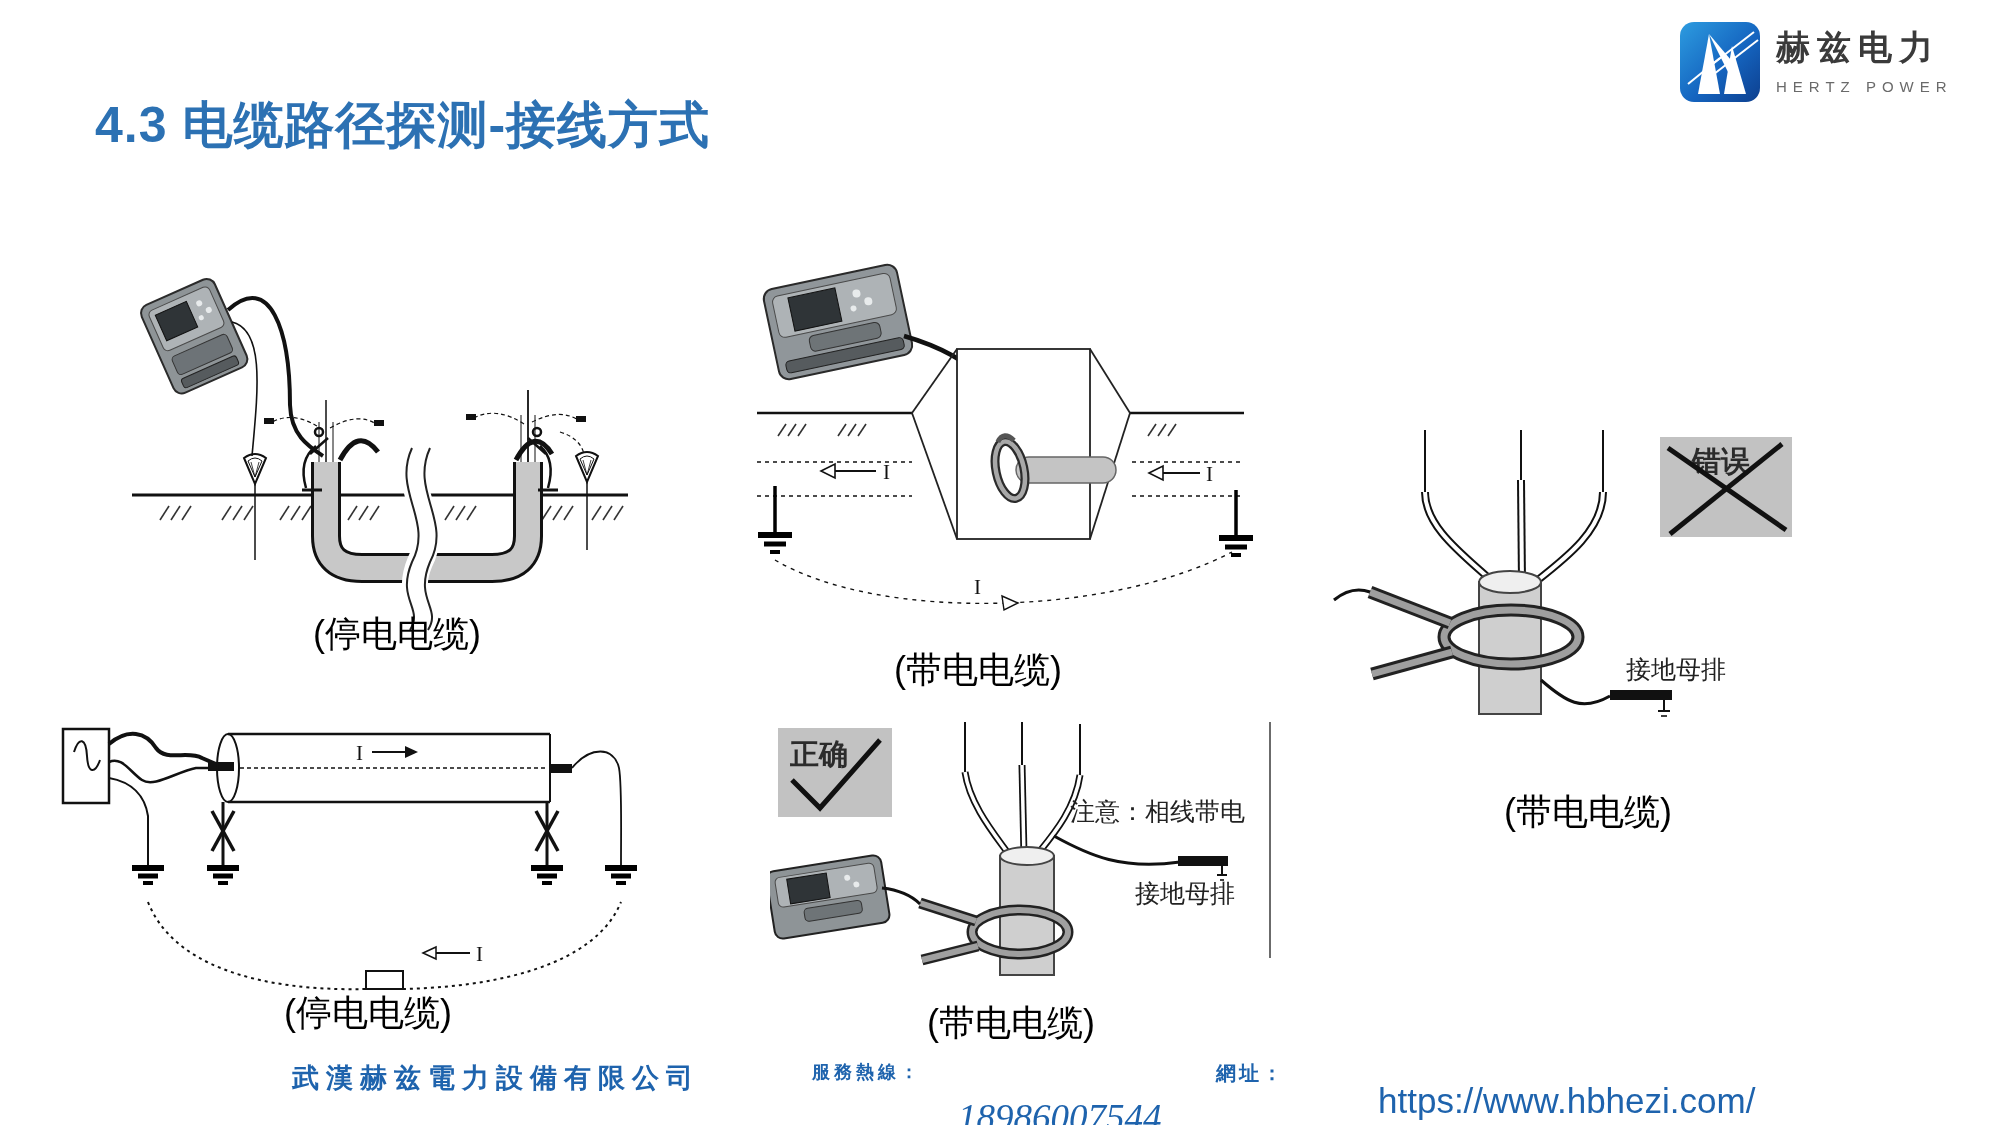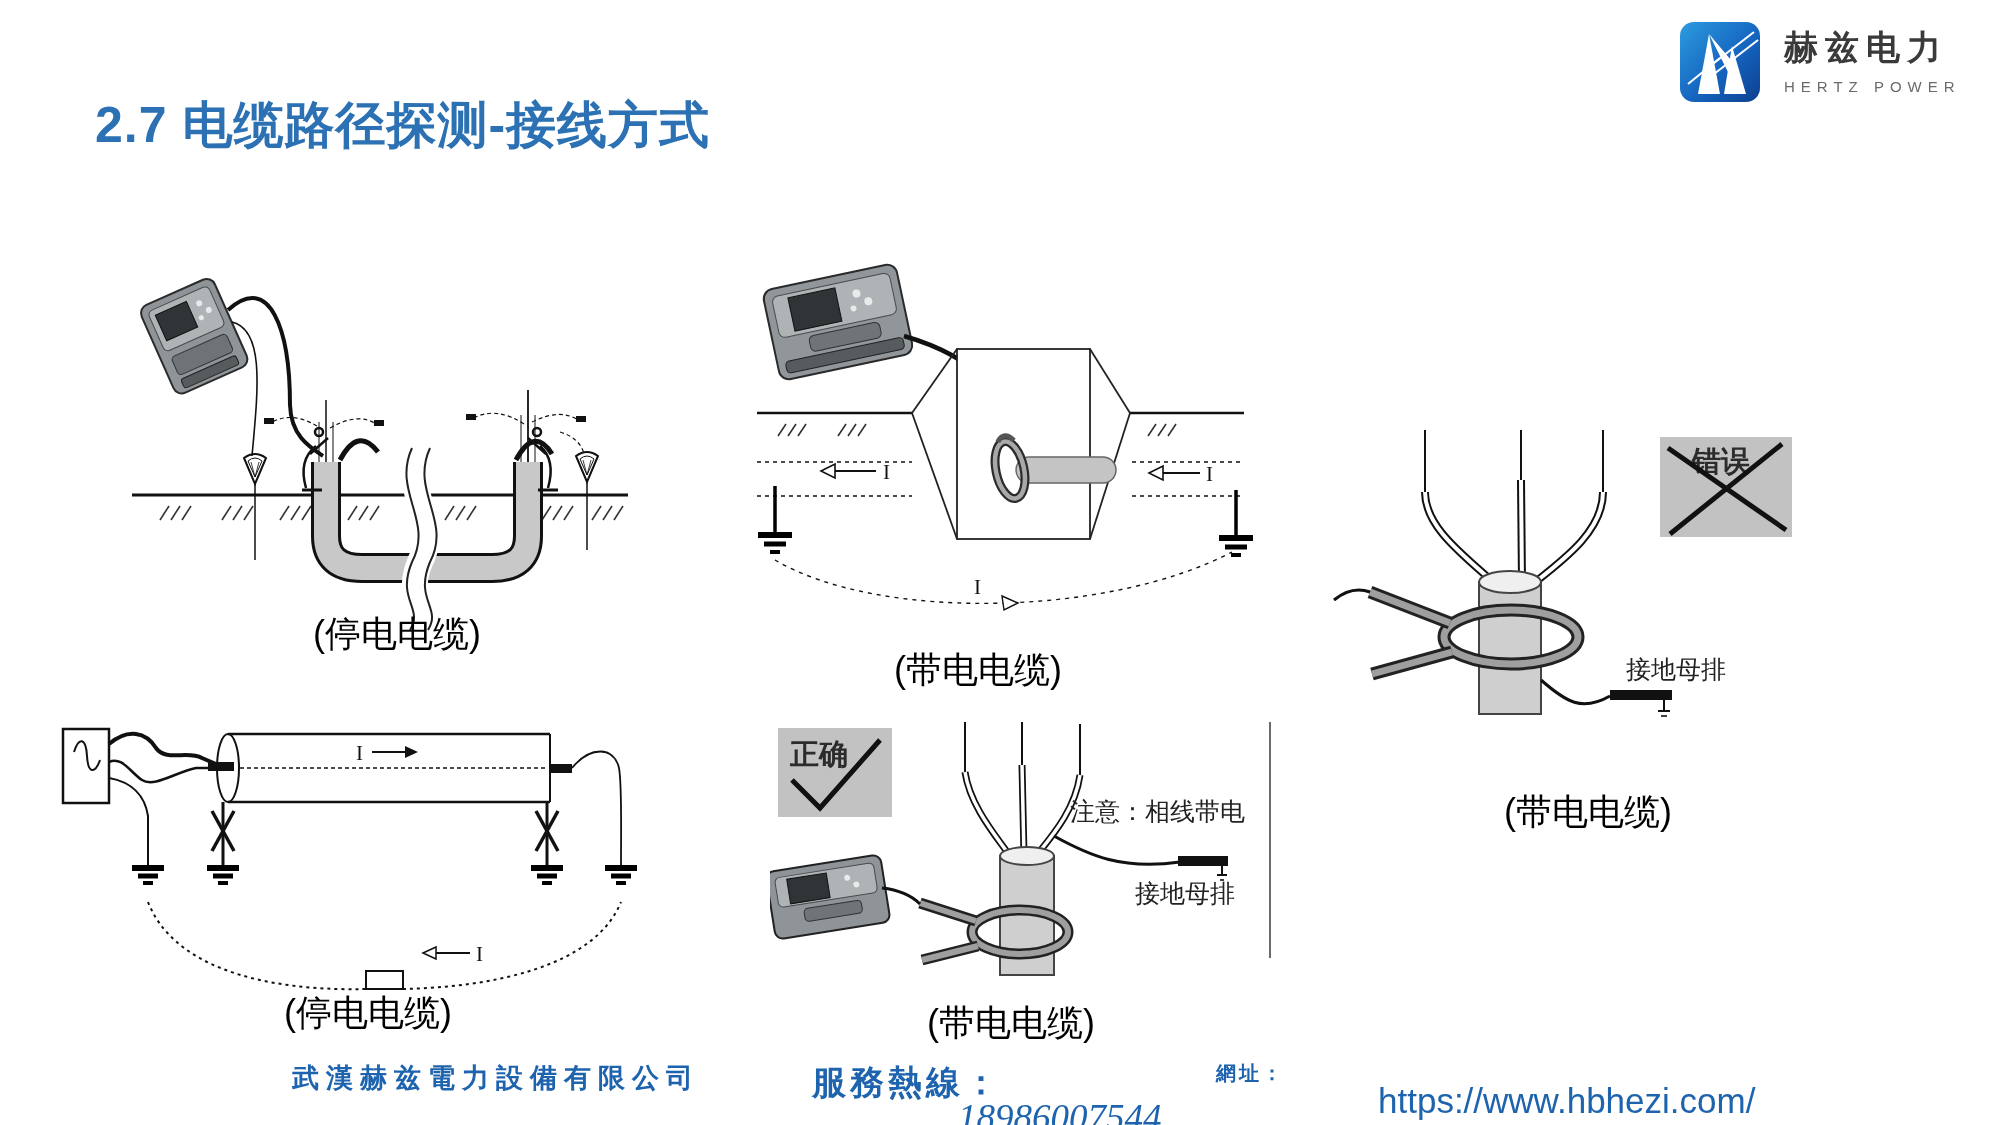--- a/index.html
+++ b/index.html
@@ -1,44 +1,44 @@
 <!DOCTYPE html>
 <html><head>
 <meta charset="utf-8">
 <style>
   html,body{margin:0;padding:0;background:#888;}
   #slide{position:relative;width:2000px;height:1125px;background:#ffffff;overflow:hidden;
          font-family:"Liberation Sans",sans-serif;}
   .abs{position:absolute;}
   #title{left:95px;top:92px;font-size:50px;font-weight:bold;color:#2c71b3;letter-spacing:1px;}
   
-  #logo{left:1680px;top:22px;display:flex;align-items:center;gap:24px;}
+  #logo{left:1680px;top:22px;display:flex;align-items:center;gap:16px;}
   #logo-icon{width:80px;height:80px;border-radius:14px;background:linear-gradient(135deg,#2d9ce0 0%,#1565c0 55%,#0d3f8f 100%);}
   #logo-cn{font-size:34px;font-weight:bold;color:#3a3a3a;letter-spacing:7px;line-height:1.1;}
   #logo-en{font-size:15px;color:#6a6a6a;letter-spacing:6px;margin-top:12px;}
   
   svg text.cap{font-family:"Liberation Sans",sans-serif;font-size:36px;fill:#000;}
   svg text.lbl{font-family:"Liberation Sans",sans-serif;font-size:25px;fill:#222;}
   svg text.cur{font-family:"Liberation Serif",serif;font-size:21px;fill:#111;}
   svg text.badge{font-family:"Liberation Sans",sans-serif;font-size:29px;font-weight:bold;fill:#2b2b2b;}
   #divider{left:1269px;top:722px;width:2px;height:236px;background:#6b6b6b;}
   
   .foot{top:1060px;color:#1e63ad;white-space:nowrap;}
   #f-company{left:292px;font-size:27px;font-weight:bold;letter-spacing:7px;font-family:Liberation Sans, sans-serif;}
-  #f-hotline{left:812px;font-size:34px;font-weight:bold;letter-spacing:4px;font-family:"Liberation Serif",serif;text-align:center;}
+  #f-hotline{left:812px;font-size:18px;font-weight:bold;letter-spacing:4px;font-family:"Liberation Serif",serif;text-align:center;}
   #f-phone{left:958px;top:1096px;font-size:37px;font-family:"Liberation Serif",serif;font-style:italic;}
   #f-site{left:1216px;font-size:20px;font-weight:bold;letter-spacing:3px;font-family:"Liberation Serif",serif;}
   #f-url{left:1378px;top:1053px;font-size:35px;font-family:"Liberation Sans",sans-serif;margin-top:28px;}
 </style>
 </head>
 <body>
 
 <div id="slide">
 
-  <div id="title" class="abs">2.7 电缆路径探测-接线方式</div>
+  <div id="title" class="abs">4.3 电缆路径探测-接线方式</div>
 
   <div id="logo" class="abs">
     <div id="logo-icon">
       <svg width="80" height="80" viewBox="0 0 80 80">
         <g stroke="#ffffff" stroke-width="2">
           <line x1="30" y1="44" x2="74" y2="10"></line>
           <line x1="34" y1="52" x2="78" y2="18"></line>
           <line x1="8" y1="62" x2="40" y2="36"></line>
         </g>
         <polygon points="29,12 40,72 18,72" fill="#ffffff"></polygon>

